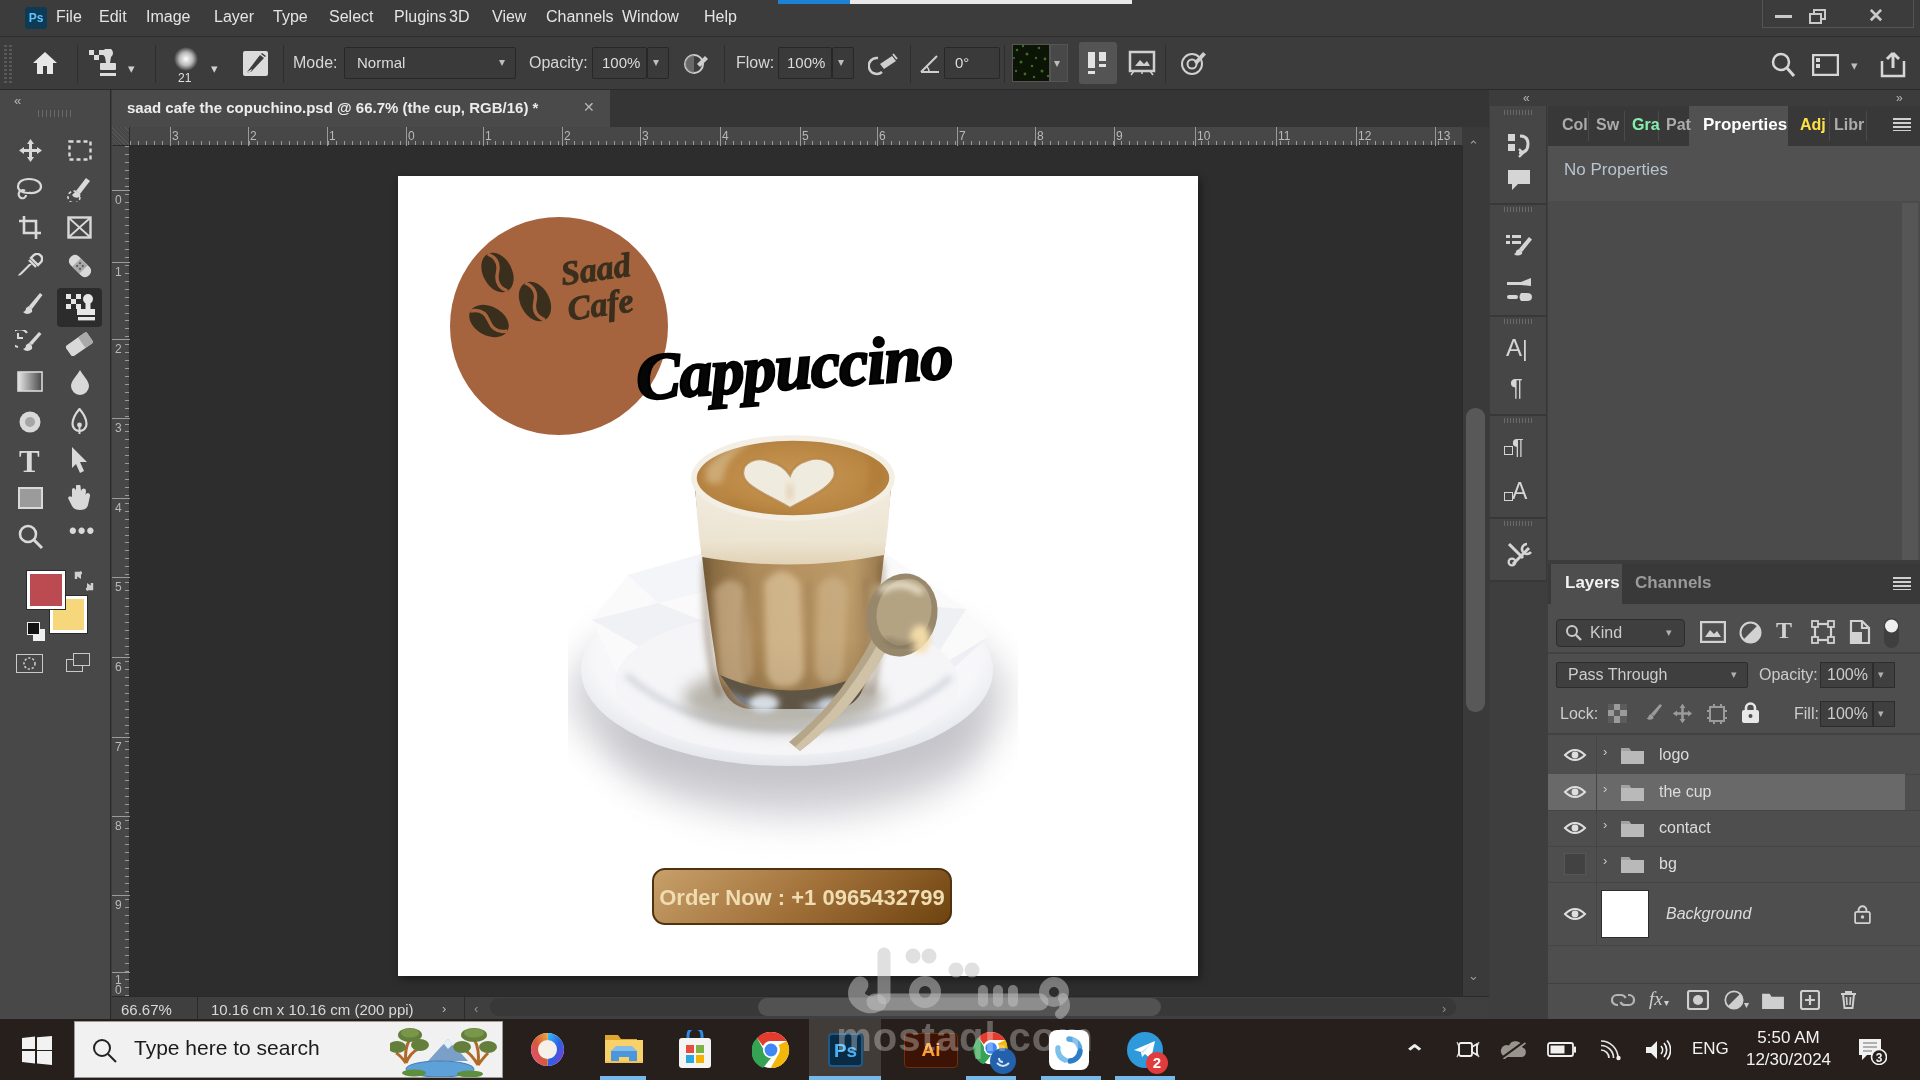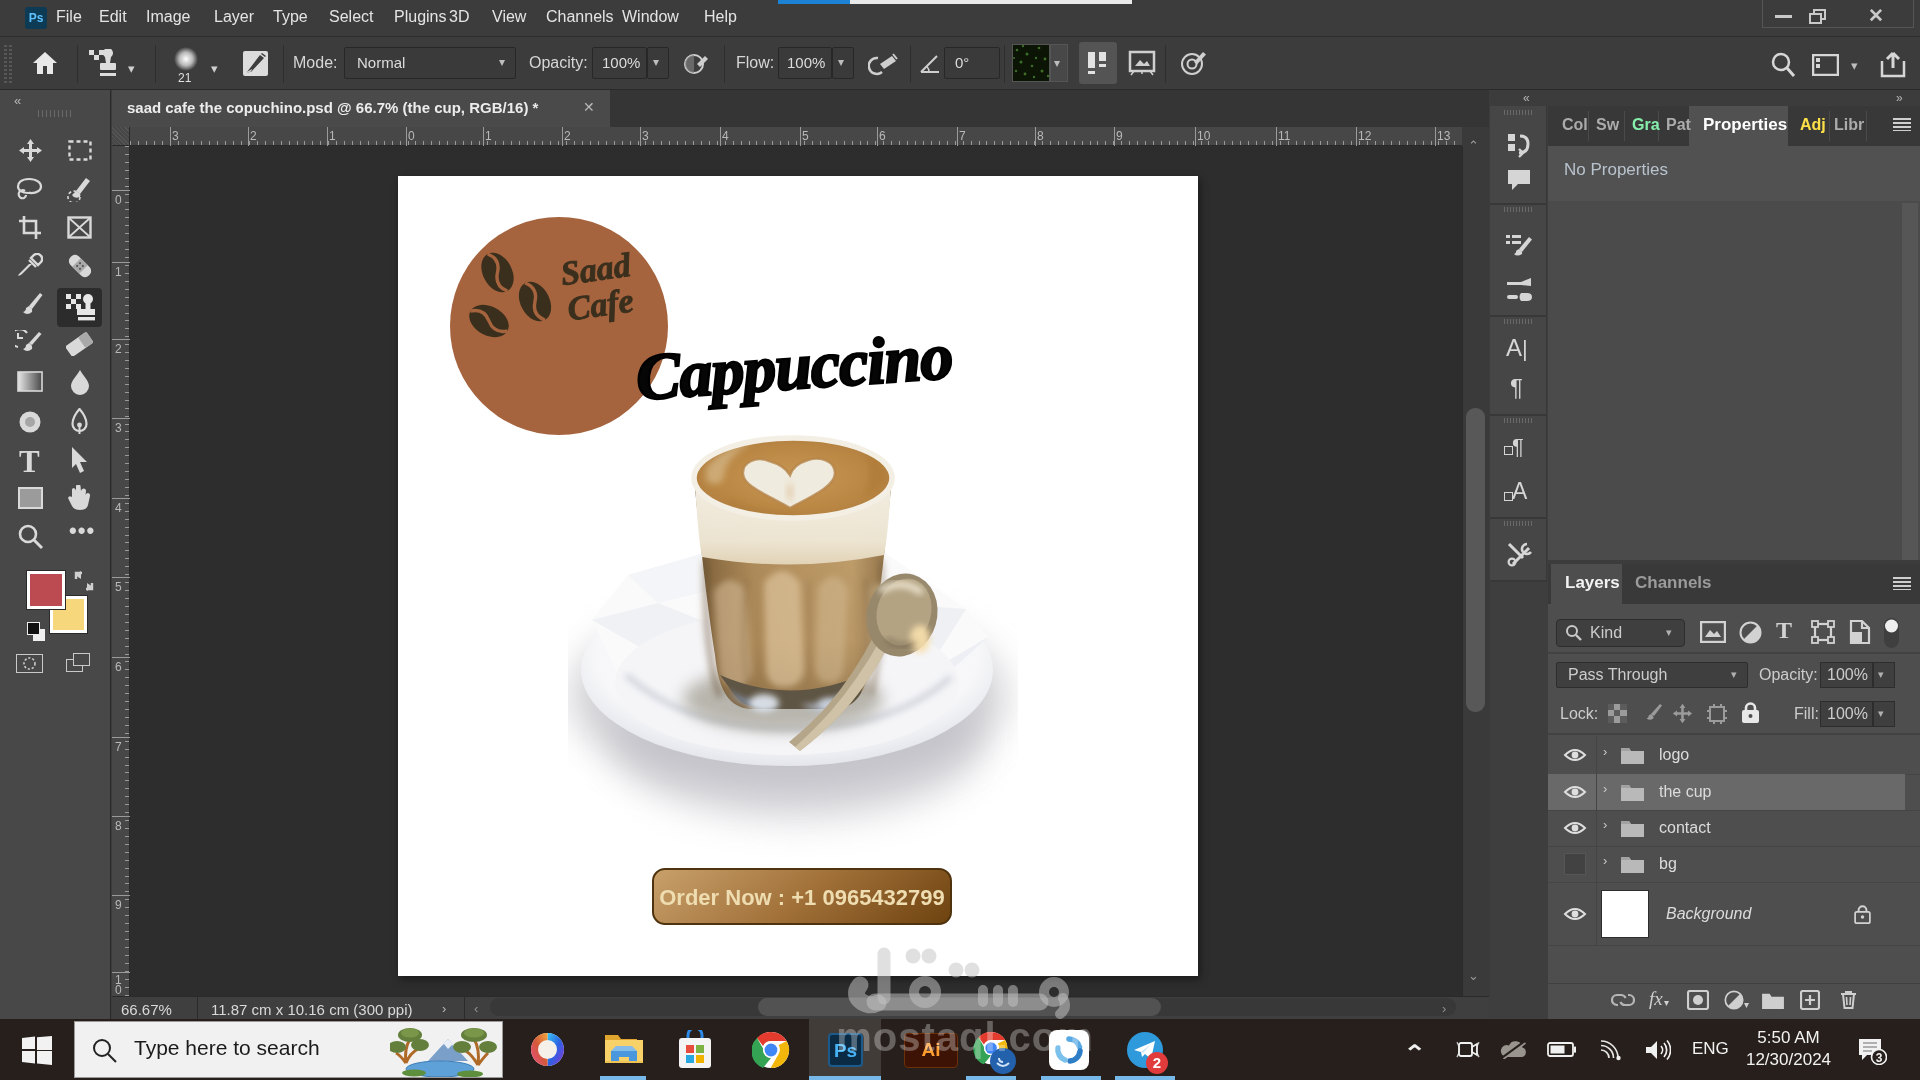--- a/index.html
+++ b/index.html
@@ -542,21 +542,21 @@
     </div>
 
     <div class="abs" style="left:1350px;top:56px;width:27px;height:850px;background:#3a3a3a;border-left:1px solid #2a2a2a;"></div>
     <div class="abs" style="left:1354px;top:318px;width:19px;height:304px;background:#585858;border-radius:9px;"></div>
     <div class="abs" style="left:1356px;top:48px;color:#9a9a9a;font-size:13px;">⌃</div>
     <div class="abs" style="left:1356px;top:878px;color:#9a9a9a;font-size:13px;">⌄</div>
 
     <div class="abs" style="left:0;top:906px;width:1377px;height:23px;background:#3f3f3f;border-top:1px solid #2a2a2a;"></div>
     <div class="abs" style="left:9px;top:911px;color:#d9d9d9;font-size:15px;">66.67%</div>
     <div class="abs" style="left:85px;top:906px;width:1px;height:23px;background:#2a2a2a;"></div>
-    <div class="abs" style="left:99px;top:911px;color:#d9d9d9;font-size:15px;">11.87 cm x 10.16 cm (300 ppi)</div>
+    <div class="abs" style="left:99px;top:911px;color:#d9d9d9;font-size:15px;">10.16 cm x 10.16 cm (200 ppi)</div>
     <div class="abs" style="left:330px;top:911px;color:#b9b9b9;font-size:13px;">›</div>
     <div class="abs" style="left:352px;top:906px;width:1px;height:23px;background:#2a2a2a;"></div>
     <div class="abs" style="left:362px;top:911px;color:#8f8f8f;font-size:13px;">‹</div>
     <div class="abs" style="left:378px;top:908px;width:966px;height:18px;background:#383838;border-radius:9px;"></div>
     <div class="abs" style="left:646px;top:908px;width:403px;height:18px;background:#525252;border-radius:9px;"></div>
     <div class="abs" style="left:1330px;top:911px;color:#8f8f8f;font-size:13px;">›</div>
   </div>
 
   <div class="abs rightdock" id="dock">
     <div class="abs" style="left:0;top:0;width:430px;height:16px;background:#3c3c3c;"></div>

